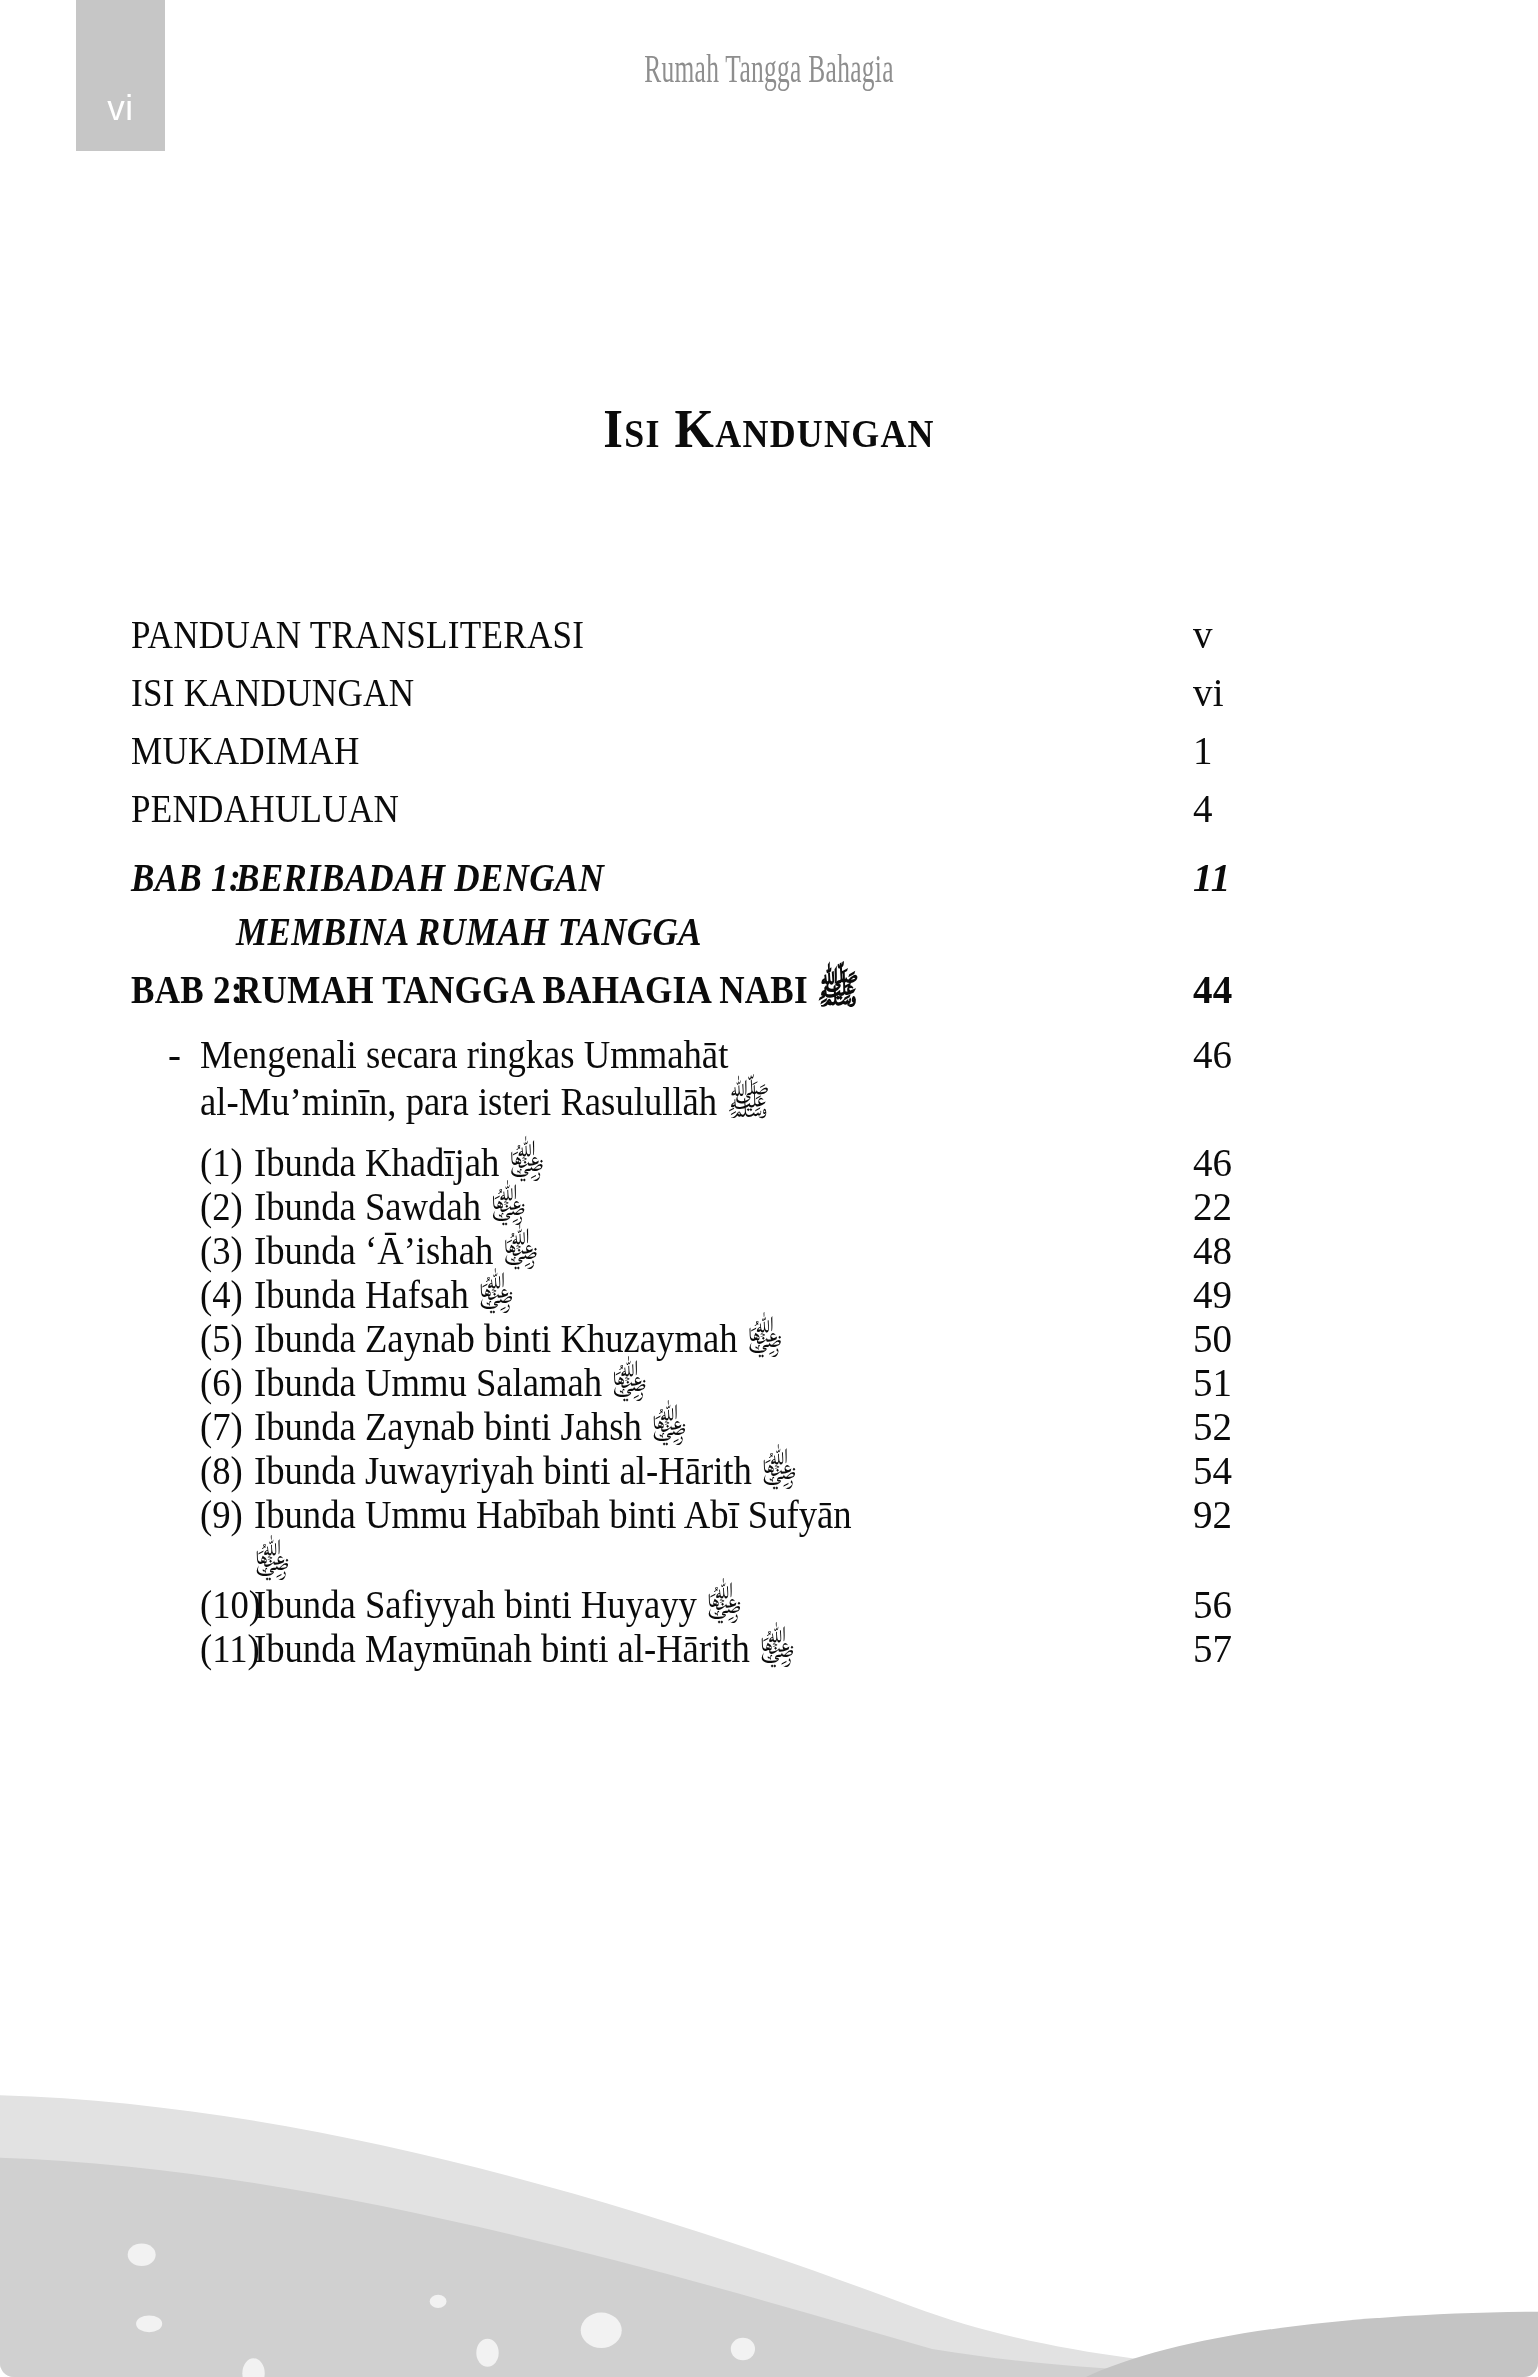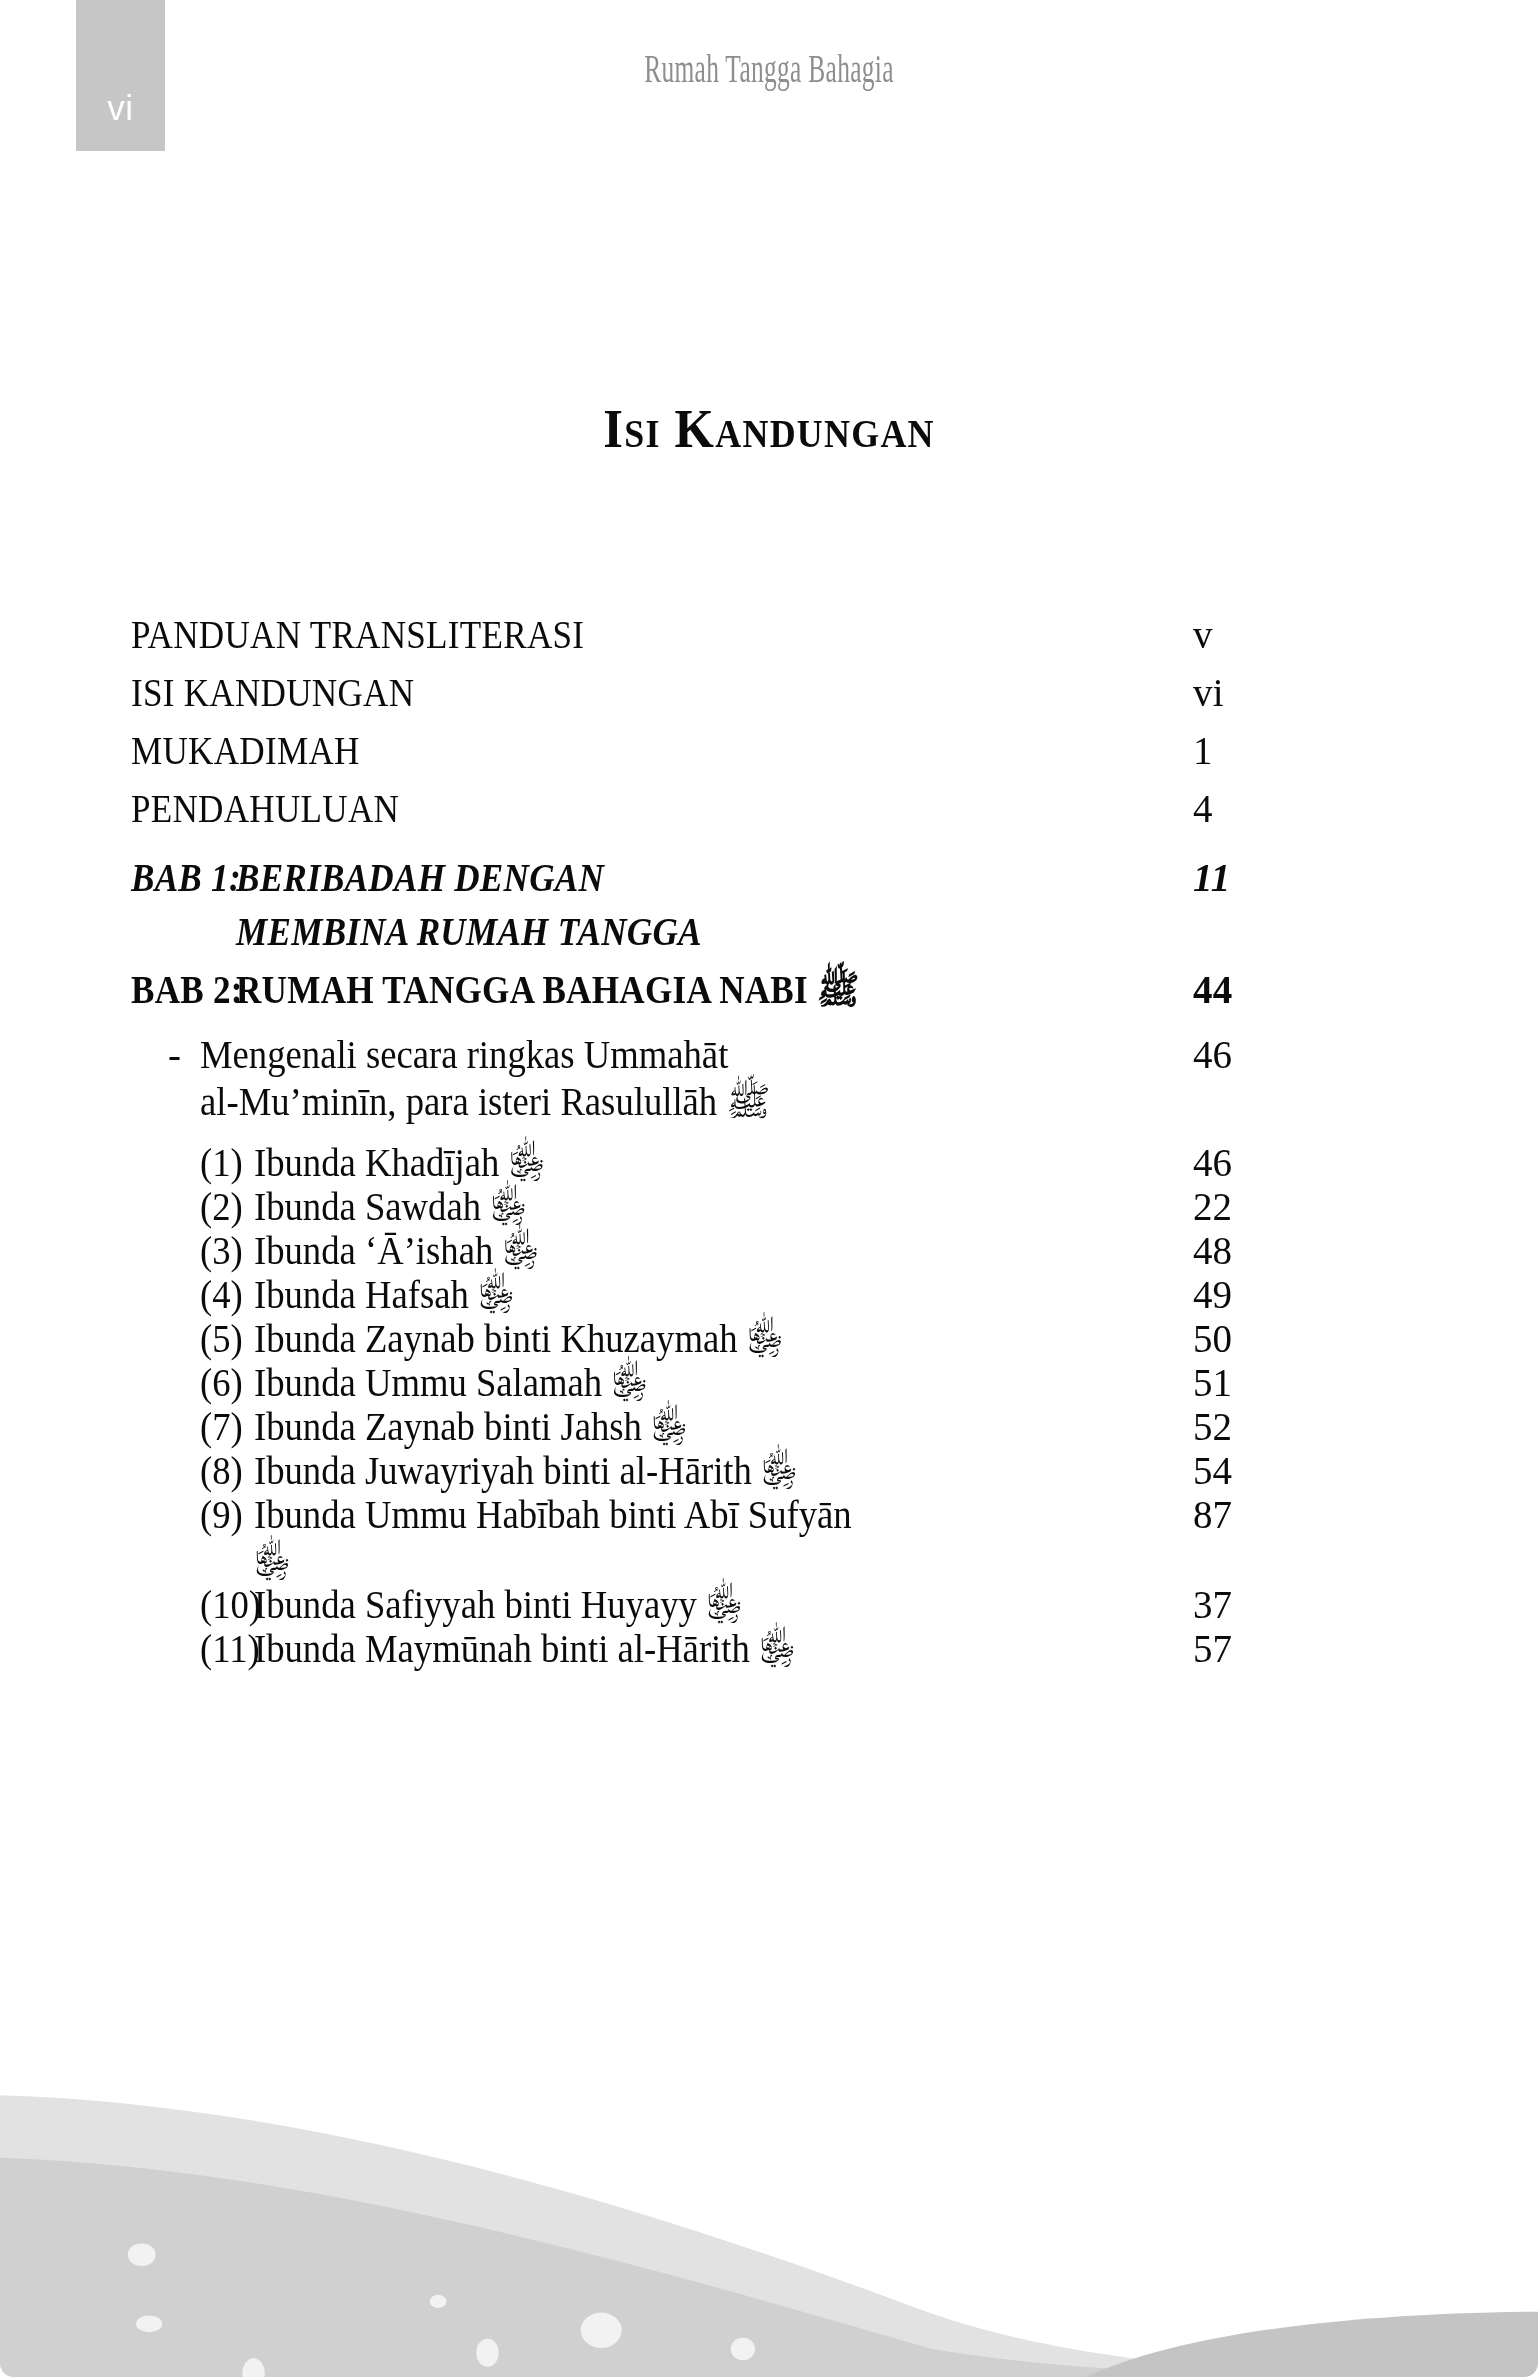--- a/index.html
+++ b/index.html
@@ -291,26 +291,26 @@
     </div>
     <div class="row row-num" style="height:44px;">
       <span class="idx">(8)</span>
       <span class="label">Ibunda Juwayriyah binti al-Hārith ﵂</span>
       <span class="pageno">54</span>
     </div>
     <div class="row row-num" style="height:90px;">
       <span class="idx">(9)</span>
       <span class="label">Ibunda Ummu Habībah binti Abī Sufyān</span>
       <span class="label2" style="top:47px;left:254px;">﵂</span>
-      <span class="pageno">87</span>
+      <span class="pageno">92</span>
     </div>
     <div class="row row-num" style="height:44px;padding-left:40px;">
       <span class="idx">(10)</span>
       <span class="label">Ibunda Safiyyah binti Huyayy ﵂</span>
-      <span class="pageno">37</span>
+      <span class="pageno">56</span>
     </div>
     <div class="row row-num" style="height:44px;">
       <span class="idx">(11)</span>
       <span class="label">Ibunda Maymūnah binti al-Hārith ﵂</span>
       <span class="pageno">57</span>
     </div>
 
   </div>
 
   <div id="footer-art">

